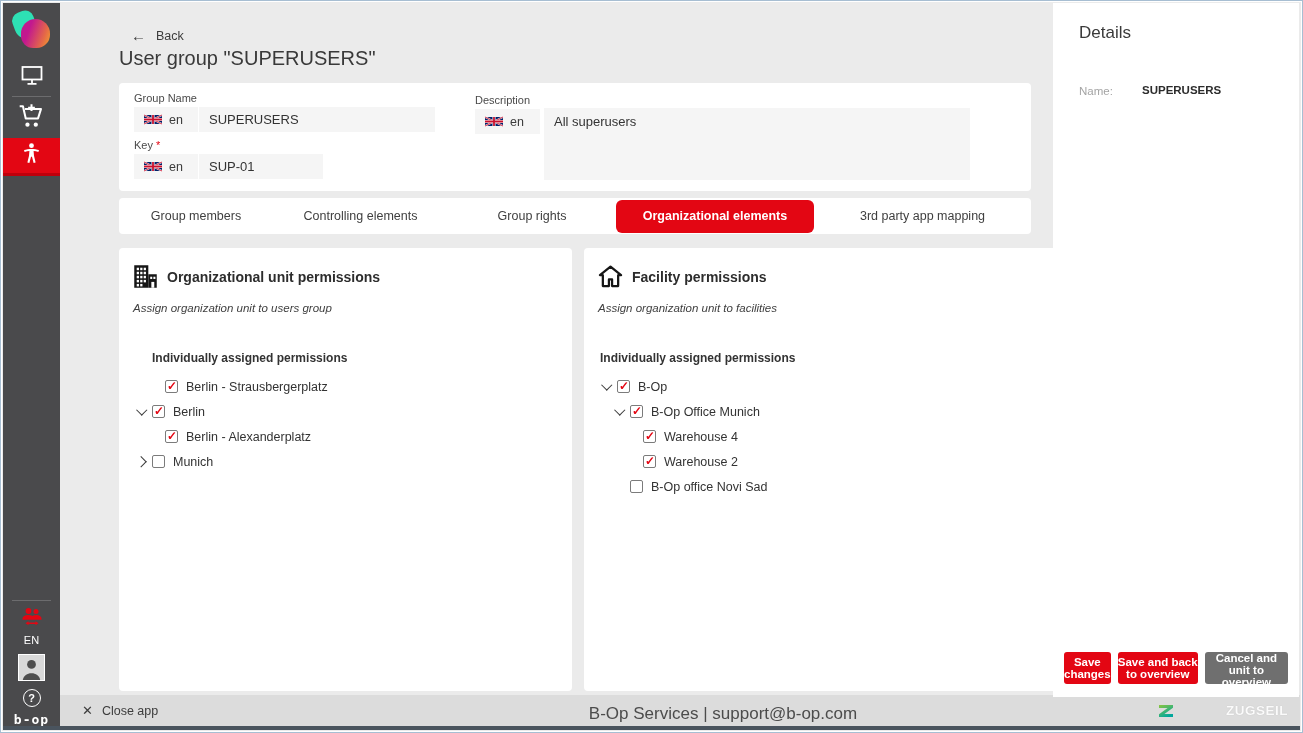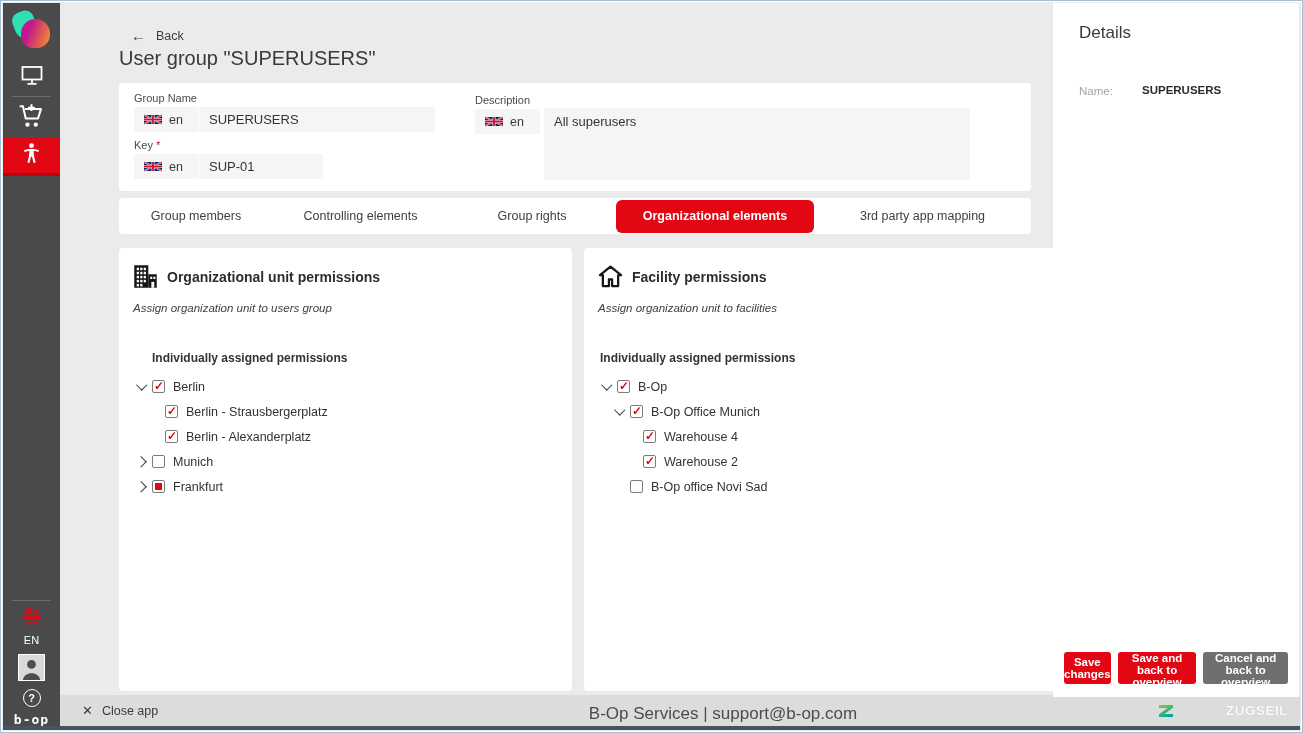--- a/index.html
+++ b/index.html
@@ -253,44 +253,39 @@
           <rect x="14.5" y="10" width="7.5" height="12" fill="#161616"></rect>
           <rect x="16.2" y="12.2" width="1.8" height="2" fill="#ffffff"></rect>
             <rect x="19" y="12.2" width="1.8" height="2" fill="#ffffff"></rect>
           <rect x="17.2" y="16.8" width="2.6" height="5.2" fill="#ffffff"></rect>
         </svg>
       </div>
       <div class="panel-title">Organizational unit permissions</div>
       <div class="panel-sub">Assign organization unit to users group</div>
       <div class="tree-header th-left">Individually assigned permissions</div>
       <div class="tree" id="org-tree">
+          <div class="trow" style="padding-left: 30px;">
+            <span class="arrow none"></span>
+            <span class="cb checked"></span>
+            <span class="tlabel">Berlin - Strausbergerplatz</span>
+          </div>
           <div class="trow" style="padding-left: 17px;">
             <span class="arrow down"></span>
             <span class="cb checked"></span>
             <span class="tlabel">Berlin</span>
-          </div>
-          <div class="trow" style="padding-left: 30px;">
-            <span class="arrow none"></span>
-            <span class="cb checked"></span>
-            <span class="tlabel">Berlin - Strausbergerplatz</span>
           </div>
           <div class="trow" style="padding-left: 30px;">
             <span class="arrow none"></span>
             <span class="cb checked"></span>
             <span class="tlabel">Berlin - Alexanderplatz</span>
           </div>
           <div class="trow" style="padding-left: 17px;">
             <span class="arrow right"></span>
             <span class="cb unchecked"></span>
             <span class="tlabel">Munich</span>
-          </div>
-          <div class="trow" style="padding-left: 17px;">
-            <span class="arrow right"></span>
-            <span class="cb indeterminate"></span>
-            <span class="tlabel">Frankfurt</span>
           </div>
         </div>
     </div>
 
     <div class="card panel-right">
       <div class="panel-icon">
         <svg viewBox="0 0 24 24" width="27" height="27">
             <path d="M12 3.2L2.6 10.8h2.6v9.7h5.4v-5.9h2.8v5.9h5.4v-9.7h2.6z" fill="none" stroke="#161616" stroke-width="2" stroke-linejoin="round"></path>
           </svg>
       </div>
@@ -326,21 +321,21 @@
         </div>
     </div>
 
     <div class="details-panel">
       <div class="details-title">Details</div>
       <div class="d-name-label">Name:</div>
       <div class="d-name-value">SUPERUSERS</div>
       <div class="d-actions">
           <button class="dbtn primary">Save changes</button>
           <button class="dbtn primary">Save and back to overview</button>
-          <button class="dbtn secondary">Cancel and back to overview</button>
+          <button class="dbtn secondary">Cancel and unit to overview</button>
         </div>
     </div>
 
     <div class="footer">
       <div class="close-btn">
         <span class="close-x">✕</span>
         <span>Close app</span>
       </div>
       <div class="footer-center">B-Op Services | support@b-op.com</div>
       <div class="footer-brand">

